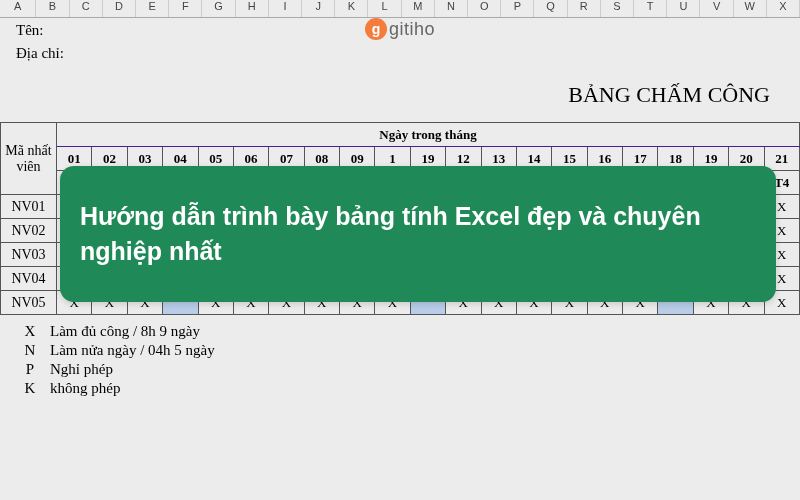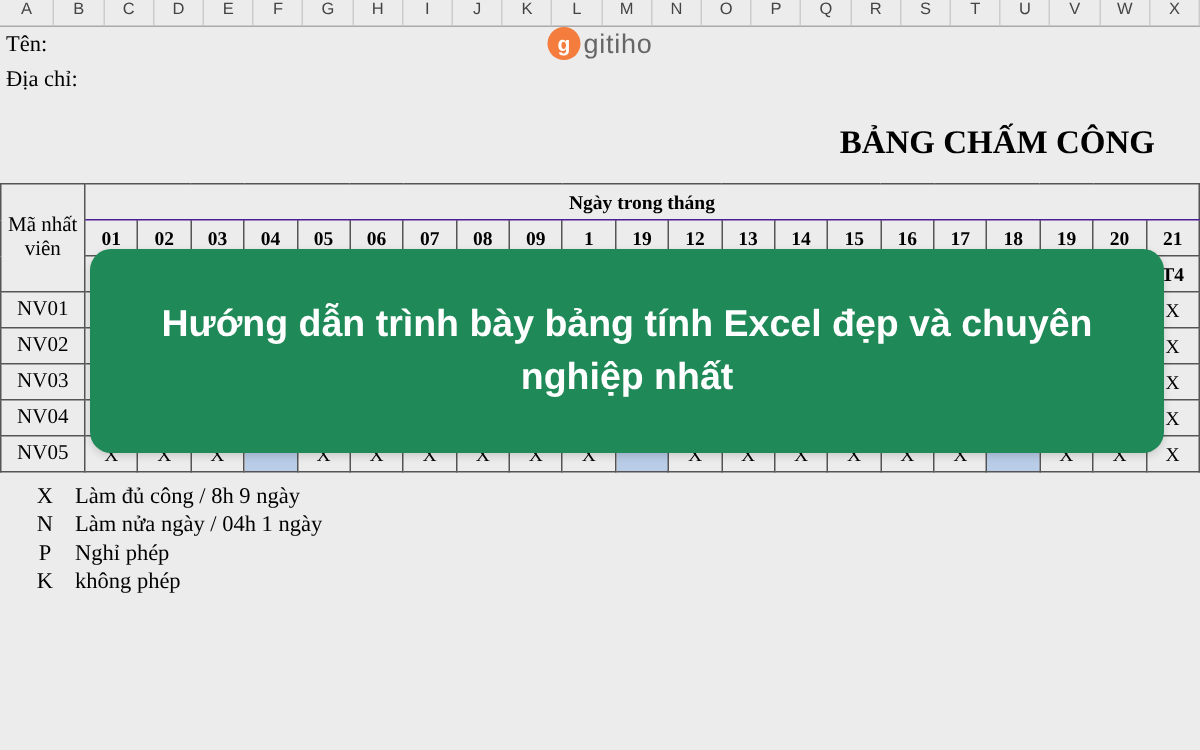--- a/index.html
+++ b/index.html
@@ -22,21 +22,21 @@
     text-align: center;
     font-size: 11px;
     font-family: Arial, sans-serif;
     color: #444;
     border-right: 1px solid #ccc;
   }
   .col-headers span:first-child {
     flex: 1.1;
   }
   .top-labels {
-    padding: 4px 10px 2px 4px;
+    padding: 4px 10px 2px 16px;
     font-size: 15px;
   }
   .logo-wrap {
     position: absolute;
     top: 18px;
     left: 0;
     right: 0;
     text-align: center;
     font-family: Arial, sans-serif;
   }
@@ -54,21 +54,21 @@
   }
   .logo-text {
     font-size: 18px;
     color: #666;
     vertical-align: middle;
     margin-left: 2px;
     letter-spacing: 0.5px;
   }
   .title {
     text-align: right;
-    font-weight: bold;
+    font-weight: normal;
     font-size: 22px;
     padding: 18px 30px 14px 0;
   }
   table {
     border-collapse: collapse;
     width: 800px;
     table-layout: fixed;
   }
   th, td {
     border: 1px solid #555;
@@ -112,21 +112,21 @@
     top: 166px;
     left: 60px;
     right: 24px;
     height: 136px;
     background: #1f8a58;
     border-radius: 14px;
     color: #fff;
     display: flex;
     align-items: center;
     justify-content: center;
-    text-align: center;
+    text-align: left;
     font-family: Arial, sans-serif;
     font-weight: bold;
     font-size: 25px;
     line-height: 1.4;
     padding: 0 20px;
     box-shadow: 0 2px 6px rgba(0,0,0,0.15);
   }
 </style>
 </head>
 <body>
@@ -345,21 +345,21 @@
 </table>
 
 <div class="legend">
   <div id="legend-items">
       <div class="legend-row">
         <div class="legend-sym">X</div>
         <div class="legend-desc">Làm đủ công / 8h 9 ngày</div>
       </div>
       <div class="legend-row">
         <div class="legend-sym">N</div>
-        <div class="legend-desc">Làm nửa ngày / 04h 1 ngày</div>
+        <div class="legend-desc">Làm nửa ngày / 04h 5 ngày</div>
       </div>
       <div class="legend-row">
         <div class="legend-sym">P</div>
         <div class="legend-desc">Nghỉ phép</div>
       </div>
       <div class="legend-row">
         <div class="legend-sym">K</div>
         <div class="legend-desc">không phép</div>
       </div>
     </div>

